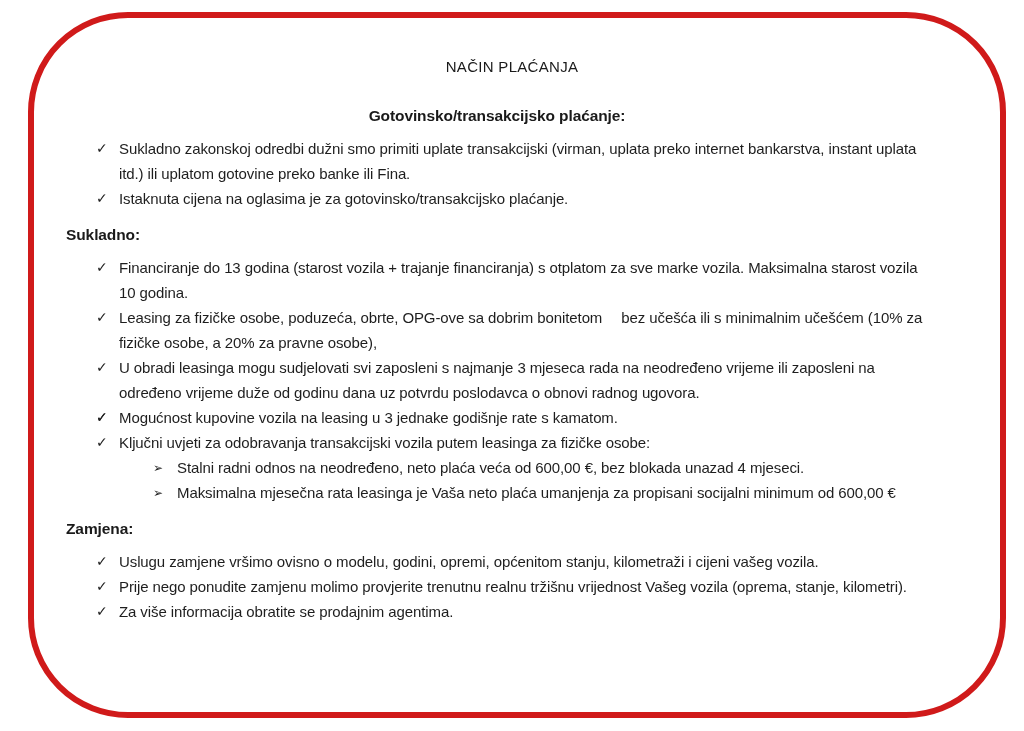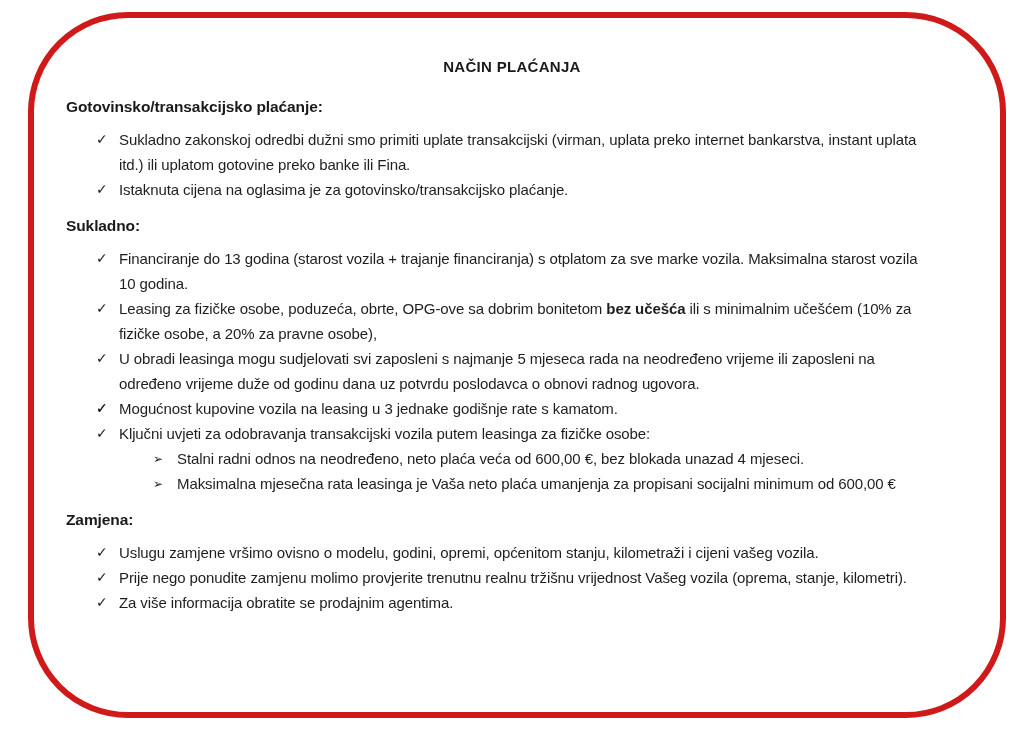--- a/index.html
+++ b/index.html
@@ -14,40 +14,40 @@
     left: 28px; top: 12px;
     width: 978px; height: 706px;
     border: 6px solid #d01a1a;
     border-radius: 100px;
     background: #ffffff;
   }
   .doc-title {
     position: absolute;
     left: 0; right: 0; top: 58px;
     text-align: center;
-    font-size: 15px; font-weight: bold;
+    font-size: 15px; font-weight: normal;
     letter-spacing: 0.3px;
     color: #1a1a1a;
   }
   .content {
     position: absolute;
     left: 66px; top: 90px;
     width: 862px;
     font-size: 15px;
     letter-spacing: -0.1px;
     line-height: 25px;
   }
   .section-heading {
     font-size: 15.5px;
     font-weight: bold;
     line-height: 20px;
     margin: 14px 0 10px 0;
     color: #1a1a1a;
   }
-  section:first-child .section-heading { margin-top: 7px; }
+  section:first-child .section-heading { margin-top: 16px; text-align: center; }
   ul.blist {
     list-style: none;
     margin: 0 0 4px 0;
     padding: 0 0 0 30px;
   }
   ul.blist > li {
     position: relative;
     padding-left: 23px;
   }
   ul.slist {
@@ -60,21 +60,21 @@
     padding-left: 24px;
   }
   .glyph {
     position: absolute;
     left: 0; top: 0;
     font-family: "DejaVu Sans", sans-serif;
     color: #1e1e1e;
   }
   .glyph.check { font-size: 14px; }
   .glyph.arrow { font-size: 12px; top: 1px; }
-  .b { font-weight: bold; }
+  .b { font-weight: normal; margin-left: 15px; }
 </style>
 </head>
 <body style="color: rgb(30, 30, 30); background: rgb(255, 255, 255);">
 
 <div class="frame" style="border-color: rgb(208, 26, 26);"></div>
 
 <div class="doc-title">NAČIN PLAĆANJA</div>
 
 <div class="content" id="sections-container">
     <section>
@@ -82,21 +82,21 @@
       <ul class="blist">
         <li><span class="glyph check">✓</span><span><span>Sukladno zakonskoj odredbi dužni smo primiti uplate transakcijski (virman, uplata preko internet bankarstva, instant uplata itd.) ili uplatom gotovine preko banke ili Fina.</span></span></li>
         <li><span class="glyph check">✓</span><span><span>Istaknuta cijena na oglasima je za gotovinsko/transakcijsko plaćanje.</span></span></li>
       </ul>
     </section>
     <section>
       <h2 class="section-heading">Sukladno:</h2>
       <ul class="blist">
         <li><span class="glyph check">✓</span><span><span>Financiranje  do 13 godina (starost vozila + trajanje financiranja) s otplatom za sve marke vozila. Maksimalna starost vozila 10 godina.</span></span></li>
         <li><span class="glyph check">✓</span><span><span>Leasing za fizičke osobe, poduzeća, obrte, OPG-ove sa dobrim bonitetom </span><span class="b">bez učešća</span><span> ili s minimalnim učešćem (10% za fizičke osobe, a 20% za pravne osobe),</span></span></li>
-        <li><span class="glyph check">✓</span><span><span>U obradi leasinga mogu sudjelovati svi zaposleni s najmanje 5 mjeseca rada na neodređeno vrijeme ili zaposleni na određeno vrijeme duže od godinu dana uz potvrdu poslodavca o obnovi radnog ugovora.</span></span></li>
+        <li><span class="glyph check">✓</span><span><span>U obradi leasinga mogu sudjelovati svi zaposleni s najmanje 3 mjeseca rada na neodređeno vrijeme ili zaposleni na određeno vrijeme duže od godinu dana uz potvrdu poslodavca o obnovi radnog ugovora.</span></span></li>
         <li><span class="glyph check">✓</span></li>
         <li><span class="glyph check">✓</span><span><span>Mogućnost kupovine vozila na leasing u 3 jednake godišnje rate s kamatom.</span></span></li>
         <li><span class="glyph check">✓</span><span><span>Ključni uvjeti za odobravanja transakcijski vozila putem leasinga za fizičke osobe:</span></span><ul class="slist">
             <li><span class="glyph arrow">➢</span><span>Stalni radni odnos na neodređeno, neto plaća veća od 600,00 €, bez blokada unazad 4 mjeseci.</span></li>
             <li><span class="glyph arrow">➢</span><span>Maksimalna mjesečna rata leasinga je Vaša neto plaća umanjenja za propisani socijalni minimum od 600,00 €</span></li>
           </ul></li>
       </ul>
     </section>
     <section>
       <h2 class="section-heading">Zamjena:</h2>

